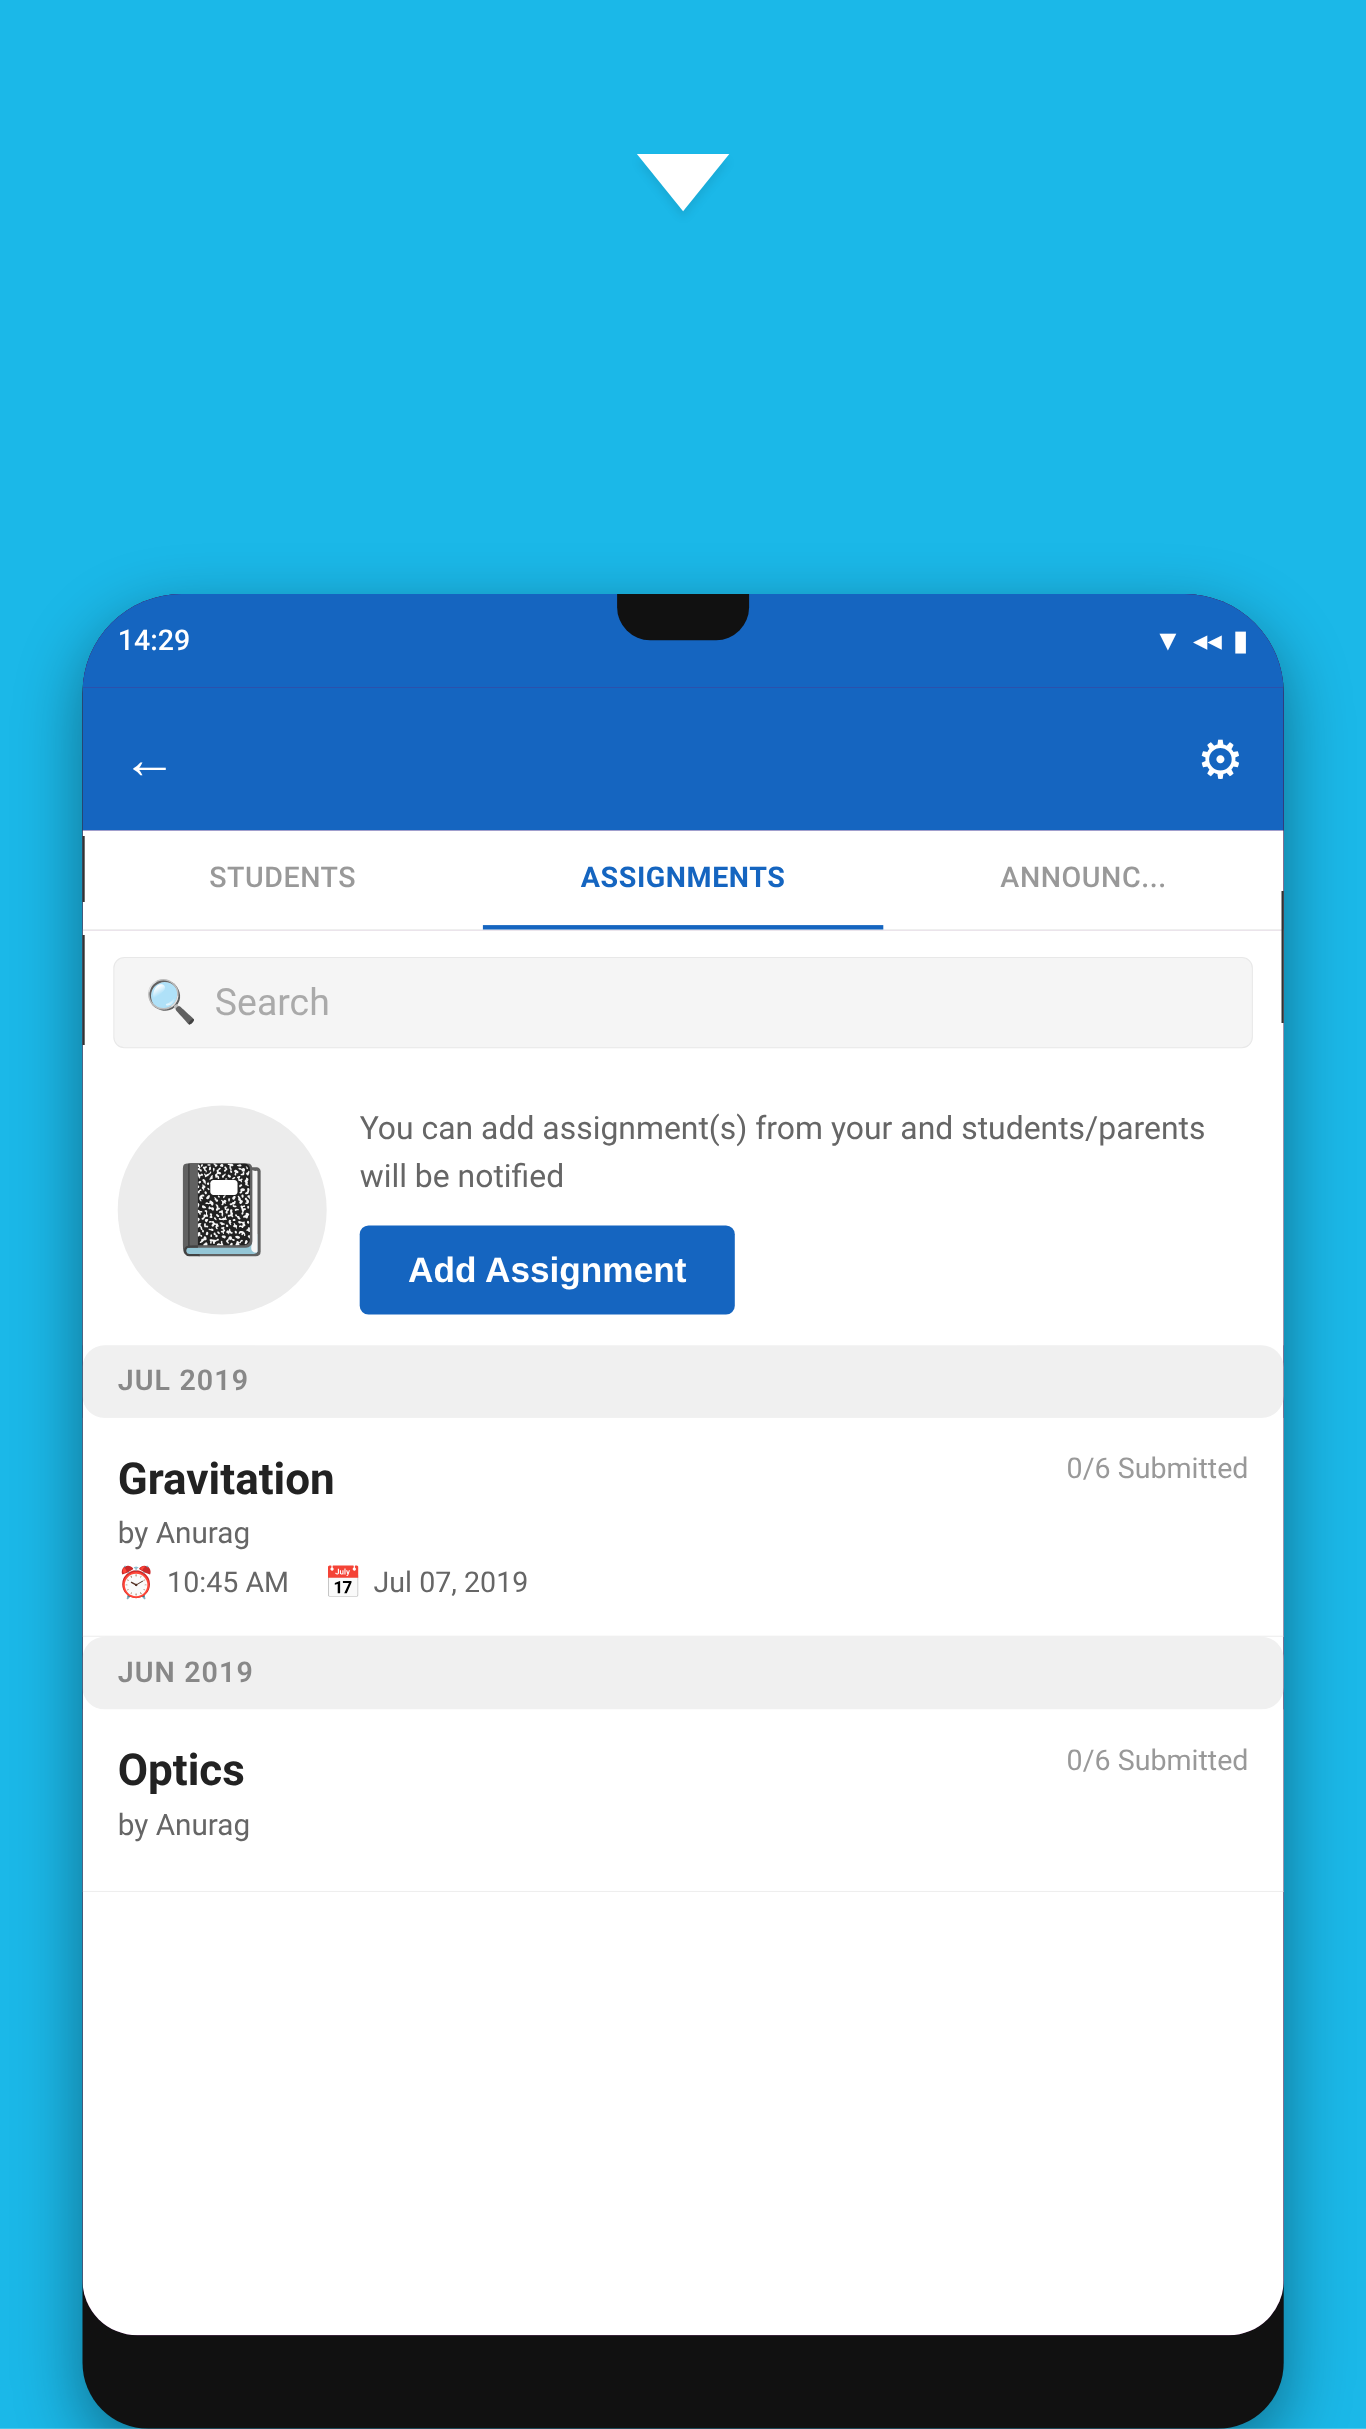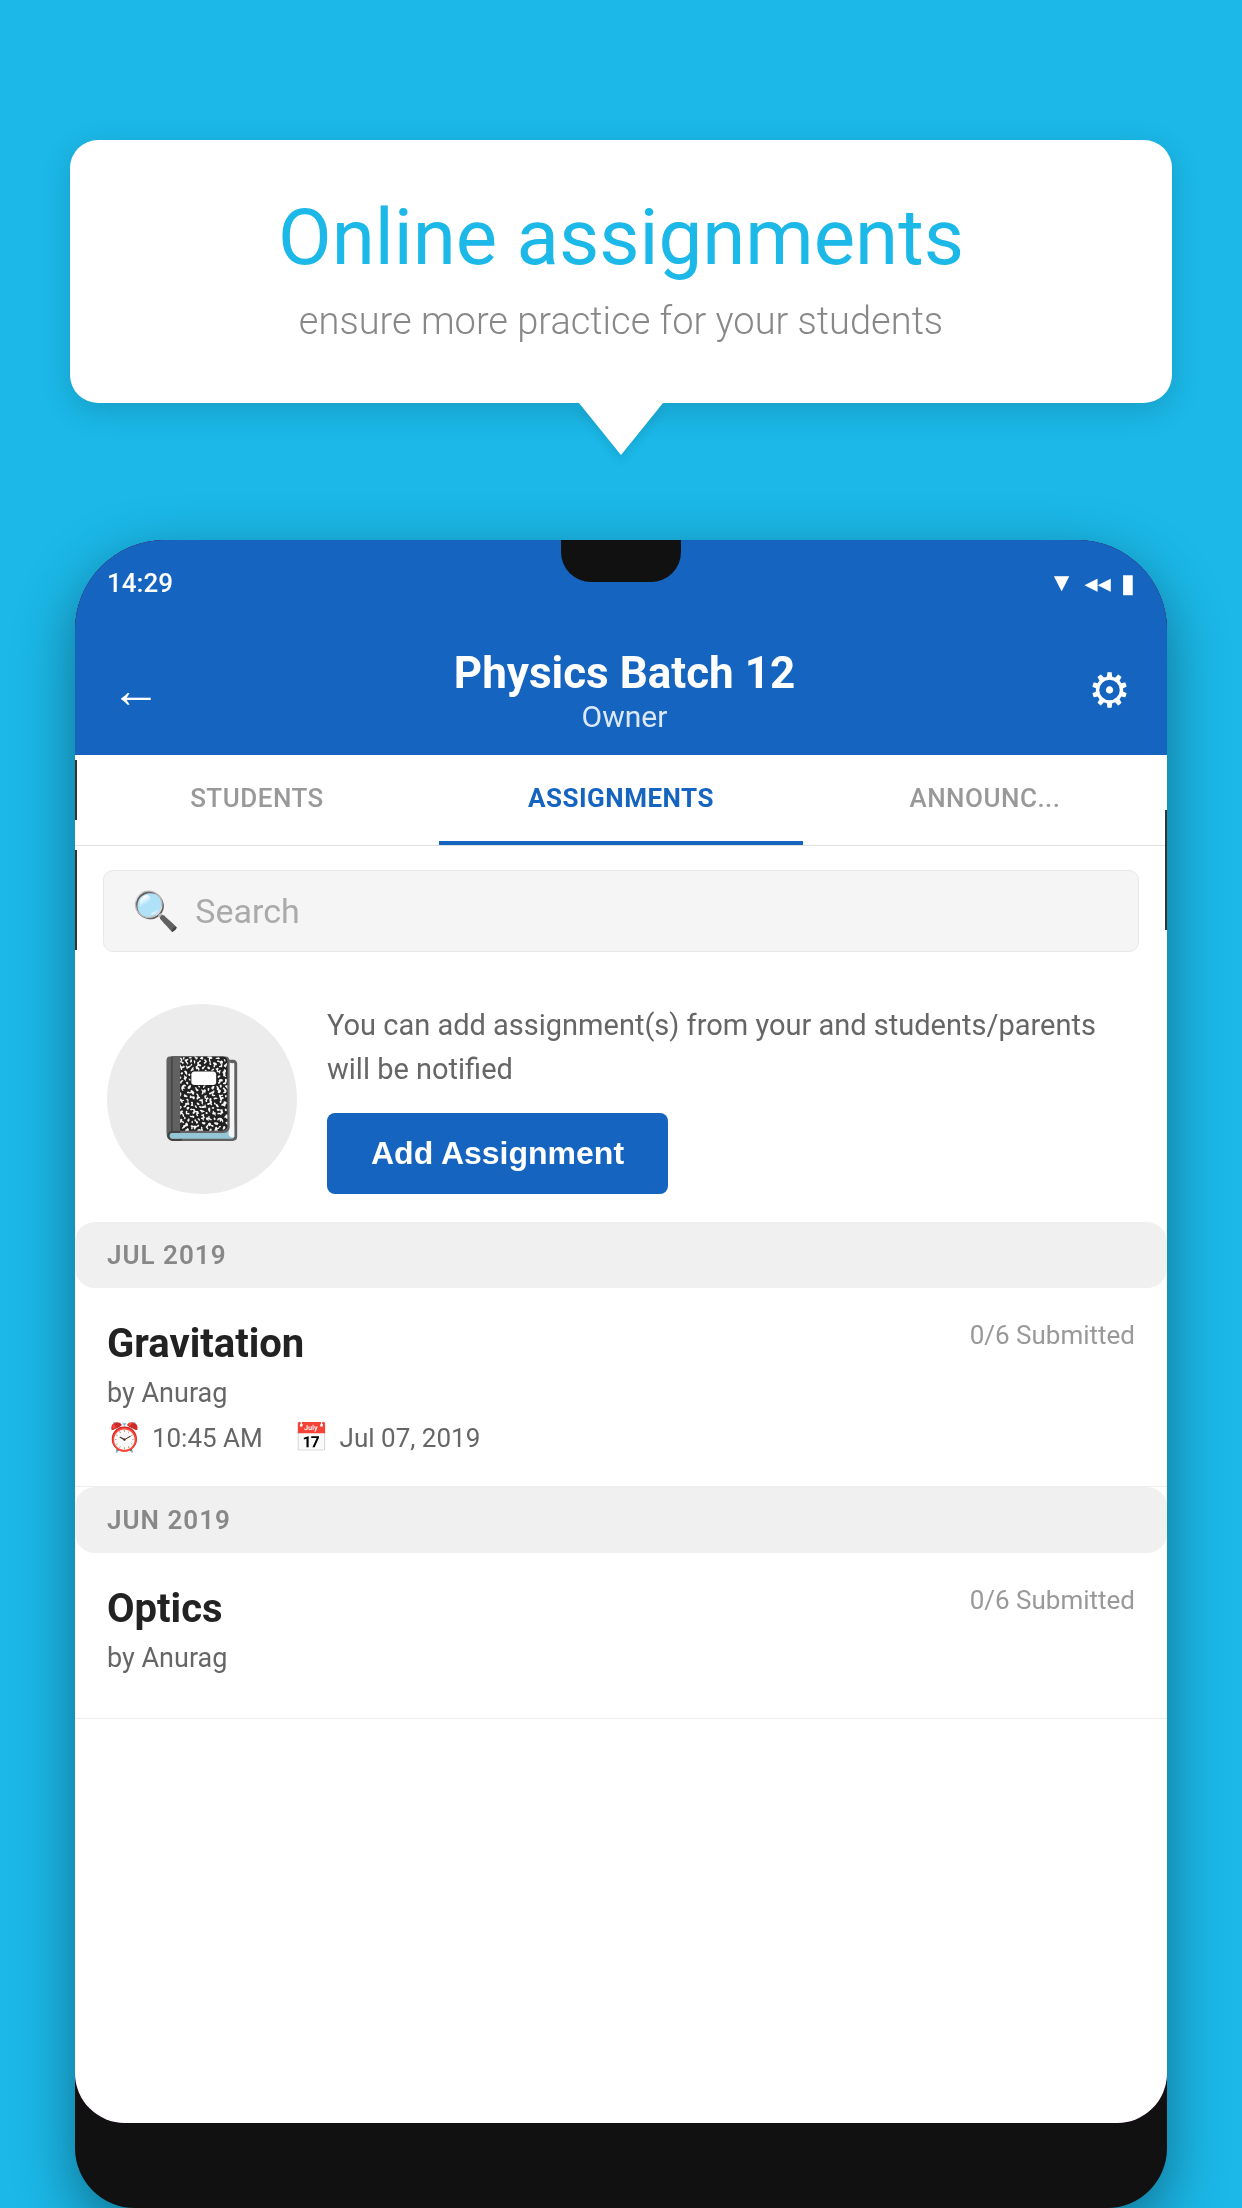--- a/index.html
+++ b/index.html
@@ -348,24 +348,20 @@
       width: 14px;
       height: 120px;
       background: #333;
       border-radius: 0 4px 4px 0;
     }
   </style>
 </head>
 <body>
 
 <div class="speech-bubble-container">
-  <div class="speech-bubble">
-    <div class="speech-bubble-title">Online assignments</div>
-    <div class="speech-bubble-subtitle">ensure more practice for your students</div>
-  </div>
   <div class="speech-bubble-tail"></div>
 </div>
 
 <div class="phone-frame">
 
   <div class="phone-side-left"></div>
   <div class="phone-side-left2"></div>
   <div class="phone-side-right"></div>
 
   <div class="phone-screen">
@@ -375,24 +371,20 @@
       <div class="notch"></div>
       <div class="status-icons">
         <span class="wifi-icon">▼</span>
         <span class="signal-icon">◂◂</span>
         <span class="battery-icon">▮</span>
       </div>
     </div>
 
     <div class="app-bar">
       <span class="back-arrow">←</span>
-      <div class="app-bar-center">
-        <div class="app-bar-title">Physics Batch 12</div>
-        <div class="app-bar-subtitle">Owner</div>
-      </div>
       <span class="settings-icon">⚙</span>
     </div>
 
     <div class="tabs-container">
       <div class="tab">STUDENTS</div>
       <div class="tab active">ASSIGNMENTS</div>
       <div class="tab">ANNOUNC...</div>
     </div>
 
     <div class="content-area">

